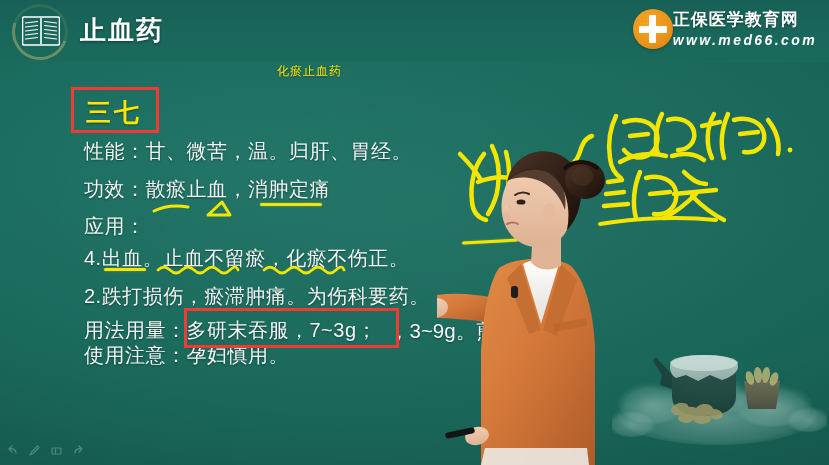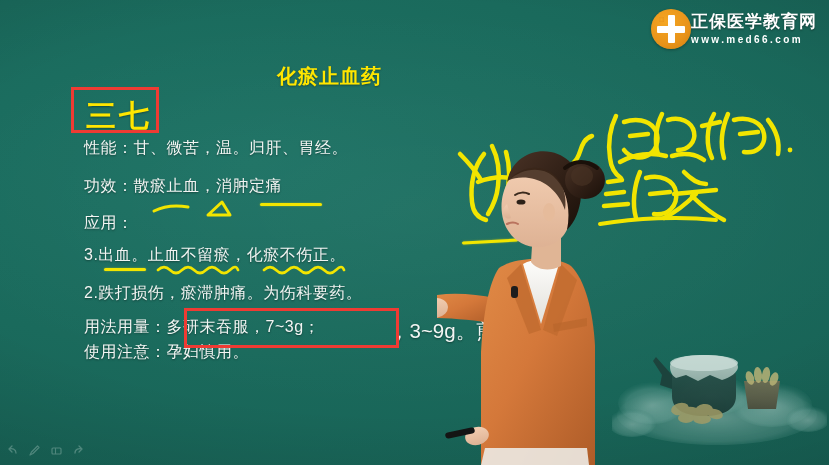--- a/index.html
+++ b/index.html
@@ -74,47 +74,48 @@
   .brand-mark .nick{
     position:absolute;left:8px;top:8px;width:5px;height:5px;
     background:radial-gradient(circle,#f5a623,#e8931a);
   }
   .brand-text{display:flex;flex-direction:column;line-height:1;}
   .brand-cn{
     color:#ffffff;font-size:17px;font-weight:bold;letter-spacing:1px;
     text-shadow:0 1px 2px rgba(0,0,0,.4);
   }
   .brand-url{
-    color:#ffffff;font-size:10px;font-weight:bold;letter-spacing:2.4px;
+    color:#ffffff;font-size:14px;font-weight:bold;letter-spacing:2.4px;
     margin-top:5px;
+    font-style:italic;
   }
 
   
   .slide-title{
     position:absolute;left:277px;top:63px;
-    color:#ffe600;font-size:20px;font-weight:bold;
+    color:#ffe600;font-size:12px;font-weight:normal;
     letter-spacing:1px;
     text-shadow:0 1px 2px rgba(0,0,0,.35);
     z-index:3;
   }
 
   .drug-name{
     position:absolute;left:86px;top:96px;
-    color:#ffe600;font-size:30px;font-weight:bold;letter-spacing:3px;
+    color:#ffe600;font-size:25px;font-weight:bold;letter-spacing:3px;
     text-shadow:0 1px 2px rgba(0,0,0,.35);
     z-index:3;
   }
   .redbox-name{
     position:absolute;left:71px;top:87px;width:88px;height:46px;
     border:3px solid #ef3b33;z-index:4;
   }
 
   .line{
     position:absolute;left:84px;
-    color:#f2f5f3;font-size:16px;font-weight:500;
+    color:#f2f5f3;font-size:20px;font-weight:500;
     letter-spacing:.5px;white-space:nowrap;
     text-shadow:0 1px 2px rgba(0,0,0,.4);
     z-index:3;
   }
   .line.l1{top:138px;}
   .line.l2{top:176px;}
   .line.l3{top:213px;}
   .line.l4{top:245px;}
   .line.l5{top:283px;}
   .line.l6{top:317px;}
@@ -210,20 +211,40 @@
     <g opacity=".85" fill="#b0a268">
       <ellipse cx="68" cy="86" rx="9" ry="6" transform="rotate(-15 68 86)"></ellipse>
       <ellipse cx="80" cy="90" rx="10" ry="6" transform="rotate(10 80 90)"></ellipse>
       <ellipse cx="92" cy="87" rx="9" ry="6" transform="rotate(-8 92 87)"></ellipse>
       <ellipse cx="103" cy="91" rx="8" ry="5" transform="rotate(14 103 91)"></ellipse>
       <ellipse cx="74" cy="95" rx="8" ry="5"></ellipse>
       <ellipse cx="90" cy="96" rx="9" ry="5"></ellipse>
     </g>
   </svg>
 
+  <div class="header">
+    <div class="header-arc"></div>
+    <svg class="book-icon" viewBox="0 0 38 30">
+      <rect x="0.5" y="1" width="37" height="28" rx="1.5" fill="none" stroke="#ffffff" stroke-width="1.6"></rect>
+      <line x1="19" y1="2" x2="19" y2="28" stroke="#ffffff" stroke-width="1.6"></line>
+      <g stroke="#ffffff" stroke-width="1.2" stroke-linecap="round">
+        <line x1="3.5" y1="7" x2="15.5" y2="5.5"></line>
+        <line x1="3.5" y1="11" x2="15.5" y2="9.5"></line>
+        <line x1="3.5" y1="15" x2="15.5" y2="13.5"></line>
+        <line x1="3.5" y1="19" x2="15.5" y2="17.5"></line>
+        <line x1="3.5" y1="23" x2="15.5" y2="21.5"></line>
+        <line x1="22.5" y1="5.5" x2="34.5" y2="7"></line>
+        <line x1="22.5" y1="9.5" x2="34.5" y2="11"></line>
+        <line x1="22.5" y1="13.5" x2="34.5" y2="15"></line>
+        <line x1="22.5" y1="17.5" x2="34.5" y2="19"></line>
+        <line x1="22.5" y1="21.5" x2="34.5" y2="23"></line>
+      </g>
+    </svg>
+    <div class="header-title">止血药</div>
+  </div>
 
   <div class="brand">
     <div class="brand-mark">
       <div class="cross-v"></div>
       <div class="cross-h"></div>
       <div class="nick"></div>
     </div>
     <div class="brand-text">
       <span class="brand-cn">正保医学教育网</span>
       <span class="brand-url">www.med66.com</span>
@@ -231,21 +252,21 @@
   </div>
 
   <div class="slide-title">化瘀止血药</div>
 
   <div class="drug-name">三七</div>
   <div class="redbox-name"></div>
 
   <div class="line l1">性能：甘、微苦，温。归肝、胃经。</div>
   <div class="line l2">功效：散瘀止血，消肿定痛</div>
   <div class="line l3">应用：</div>
-  <div class="line l4">3.出血。止血不留瘀，化瘀不伤正。</div>
+  <div class="line l4">4.出血。止血不留瘀，化瘀不伤正。</div>
   <div class="line l5">2.跌打损伤，瘀滞肿痛。为伤科要药。</div>
   <div class="line l6">用法用量：多研末吞服，7~3g；</div>
   <div class="dose-tail">，3~9g。煎服。</div>
   <div class="line l7">使用注意：孕妇慎用。</div>
 
   <div class="redbox-dose"></div>
 
   <svg class="ann" style="left:150px;top:198px;width:130px;height:24px" viewBox="0 0 130 24">
     <path d="M4 13 C14 8 26 7 38 9" stroke="#f2e500" stroke-width="3" fill="none" stroke-linecap="round"></path>
     <path d="M58 17 L72 4 L80 17 Z" stroke="#f2e500" stroke-width="3" fill="none" stroke-linejoin="round"></path>

